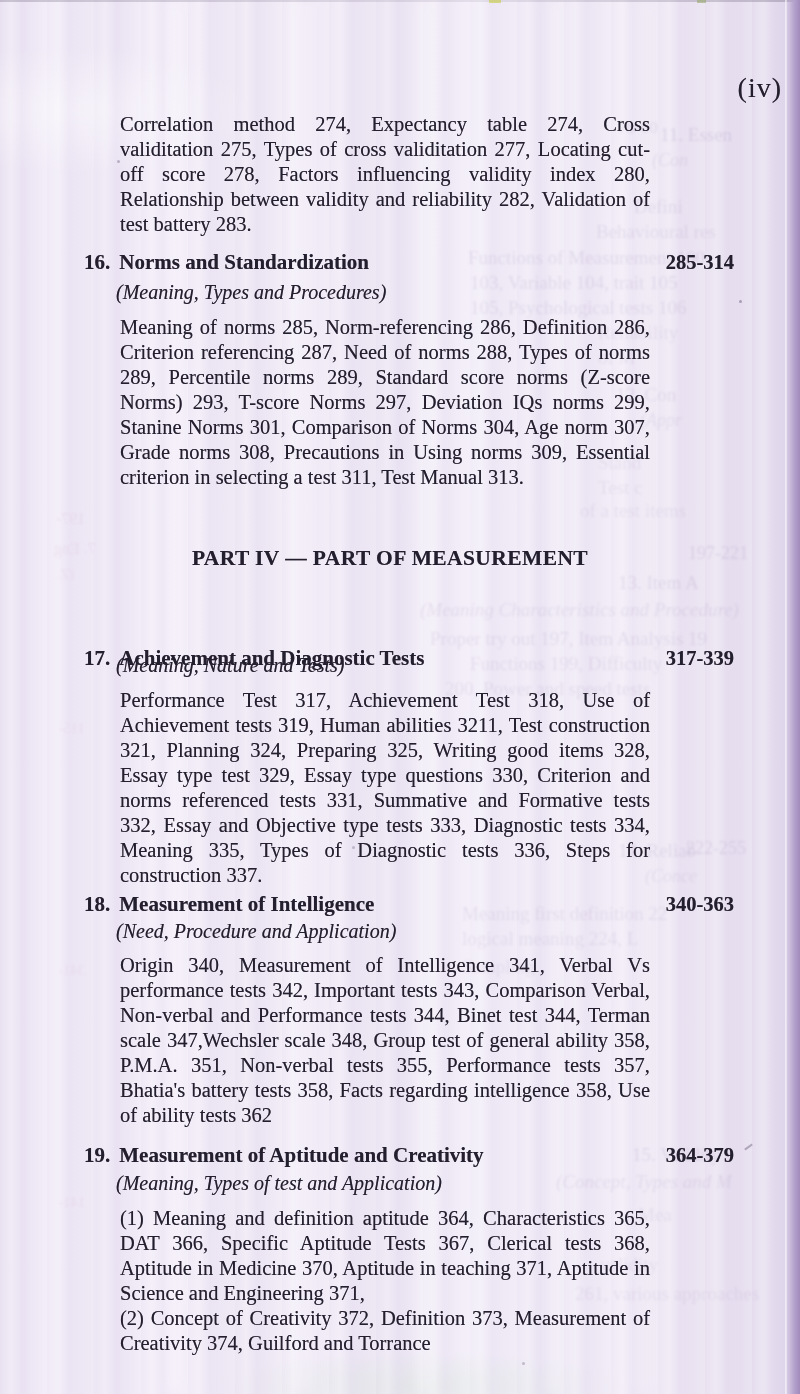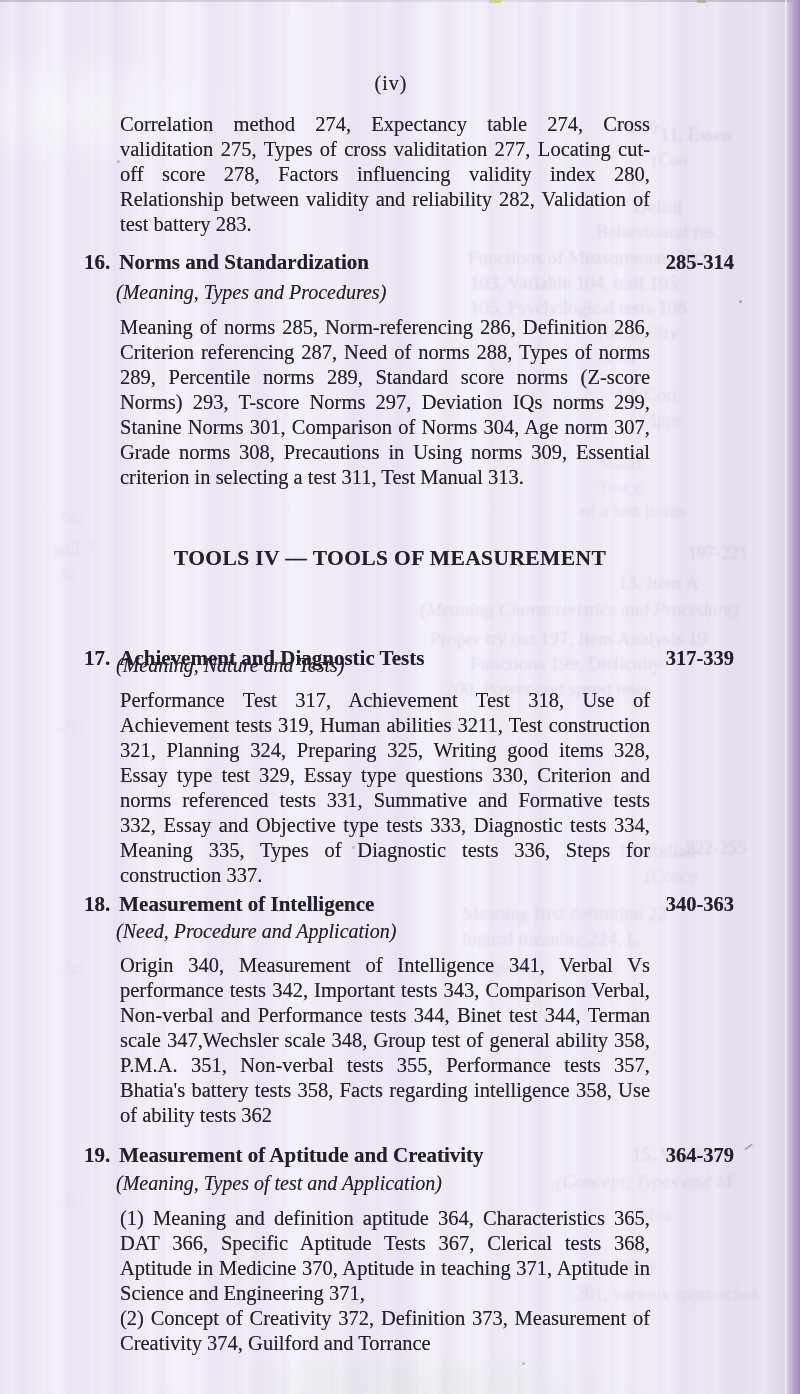--- a/index.html
+++ b/index.html
@@ -24,21 +24,21 @@
   .b4{left:548px;width:14px;opacity:.30}
   .b5{left:640px;width:8px;opacity:.30}
   .right-edge{position:absolute;right:0;top:0;width:15px;height:100%;
     background:linear-gradient(90deg, rgba(181,162,204,0) 0%, rgba(181,162,204,0.45) 30%, #b5a2cc 60%, #a18bbd 100%);}
   .right-hl{position:absolute;right:13px;top:0;width:2px;height:100%;background:rgba(255,255,255,0.6);}
   .top-edge{position:absolute;top:0;left:0;width:100%;height:2px;background:linear-gradient(90deg, rgba(108,100,122,0.30), rgba(108,100,122,0.12) 60%, rgba(108,100,122,0.35));}
   .speck{position:absolute;pointer-events:none;}
 
   
   .txt{ text-shadow:0 0 0.5px rgba(36,31,46,0.55); }
-  .pg-header{position:absolute;top:72px;left:0;width:782px;text-align:center;font-size:20px;letter-spacing:1px;}
+  .pg-header{position:absolute;top:72px;left:0;width:782px;text-align:right;font-size:28px;letter-spacing:1px;}
   .body{position:absolute;left:120px;width:530px;font-size:20.5px;line-height:25px;text-align:justify;text-justify:inter-word;}
   .h-row{position:absolute;left:84px;width:650px;display:flex;justify-content:space-between;align-items:baseline;font-weight:700;font-size:21px;}
   .h-left{display:flex;}
   .h-num{margin-right:9px;}
   .h-pages{font-weight:700;font-size:20.5px;}
   .subtitle{position:absolute;left:116px;font-style:italic;font-size:20px;}
   .part-heading{position:absolute;left:60px;width:660px;text-align:center;font-weight:700;font-size:21.5px;letter-spacing:0.4px;}
 
   
   .cont-body{top:112px;}
@@ -115,21 +115,21 @@
   <div class="h-row h-0 txt">
     <span class="h-left">
       <span class="h-num">16.</span>
       <span>Norms and Standardization</span>
     </span>
     <span class="h-pages">285-314</span>
   </div>
   <div class="subtitle sub-0 txt">(Meaning, Types and Procedures)</div>
   <div class="body b-0 txt">Meaning of norms 285, Norm-referencing 286, Definition 286, Criterion referencing 287, Need of norms 288, Types of norms 289, Percentile norms 289, Standard score norms (Z-score Norms) 293, T-score Norms 297, Deviation IQs norms 299, Stanine Norms 301, Comparison of Norms 304, Age norm 307, Grade norms 308, Precautions in Using norms 309, Essential criterion in selecting a test 311, Test Manual 313.</div>
 
-  <div class="part-heading part4 txt">TOOLS IV — TOOLS OF MEASUREMENT</div>
+  <div class="part-heading part4 txt">PART IV — PART OF MEASUREMENT</div>
 
   <div class="h-row h-1 txt">
     <span class="h-left">
       <span class="h-num">17.</span>
       <span>Achievement and Diagnostic Tests</span>
     </span>
     <span class="h-pages">317-339</span>
   </div>
   <div class="subtitle sub-1 txt">(Meaning, Nature and Tests)</div>
   <div class="body b-1x txt">Performance Test 317, Achievement Test 318, Use of Achievement tests 319, Human abilities 3211, Test construction 321, Planning 324, Preparing 325, Writing good items 328, Essay type test 329, Essay type questions 330, Criterion and norms referenced tests 331, Summative and Formative tests 332, Essay and Objective type tests 333, Diagnostic tests 334, Meaning 335, Types of Diagnostic tests 336, Steps for construction 337.</div>

